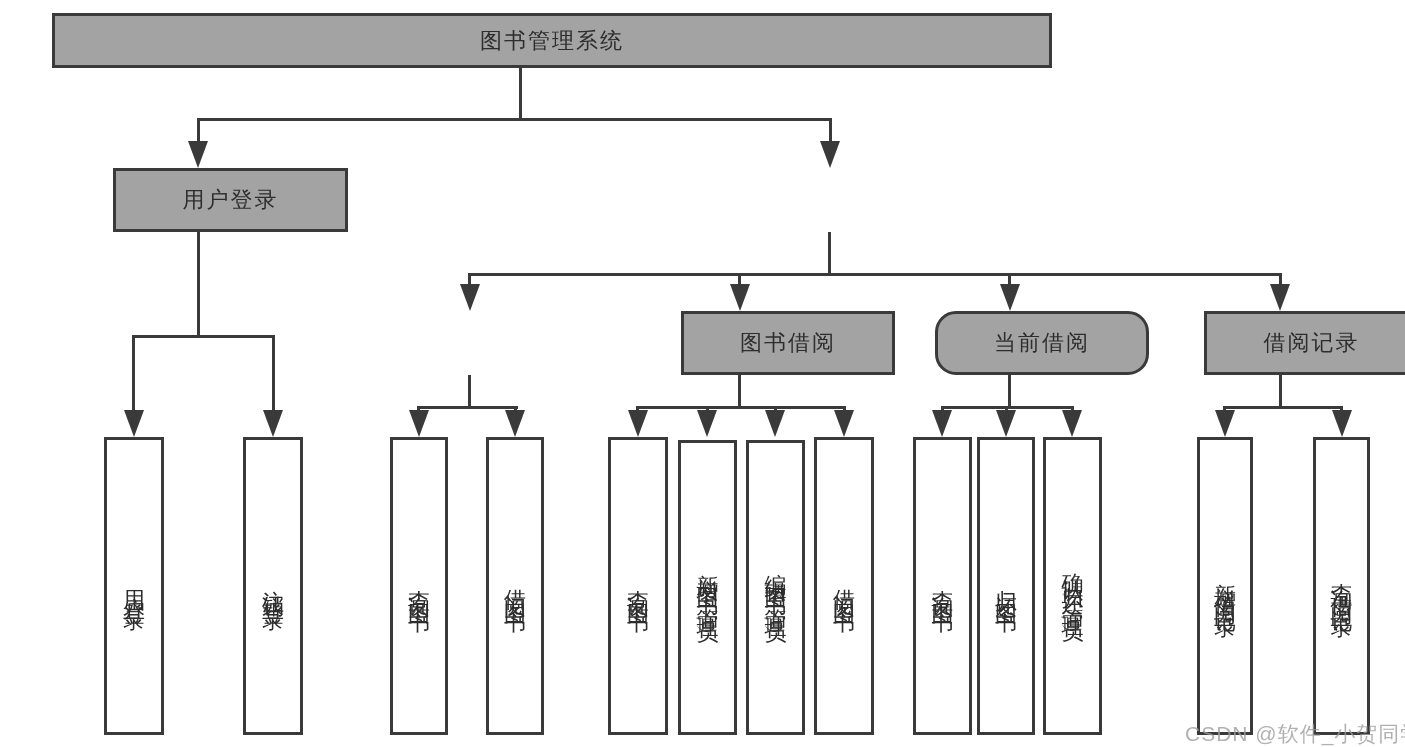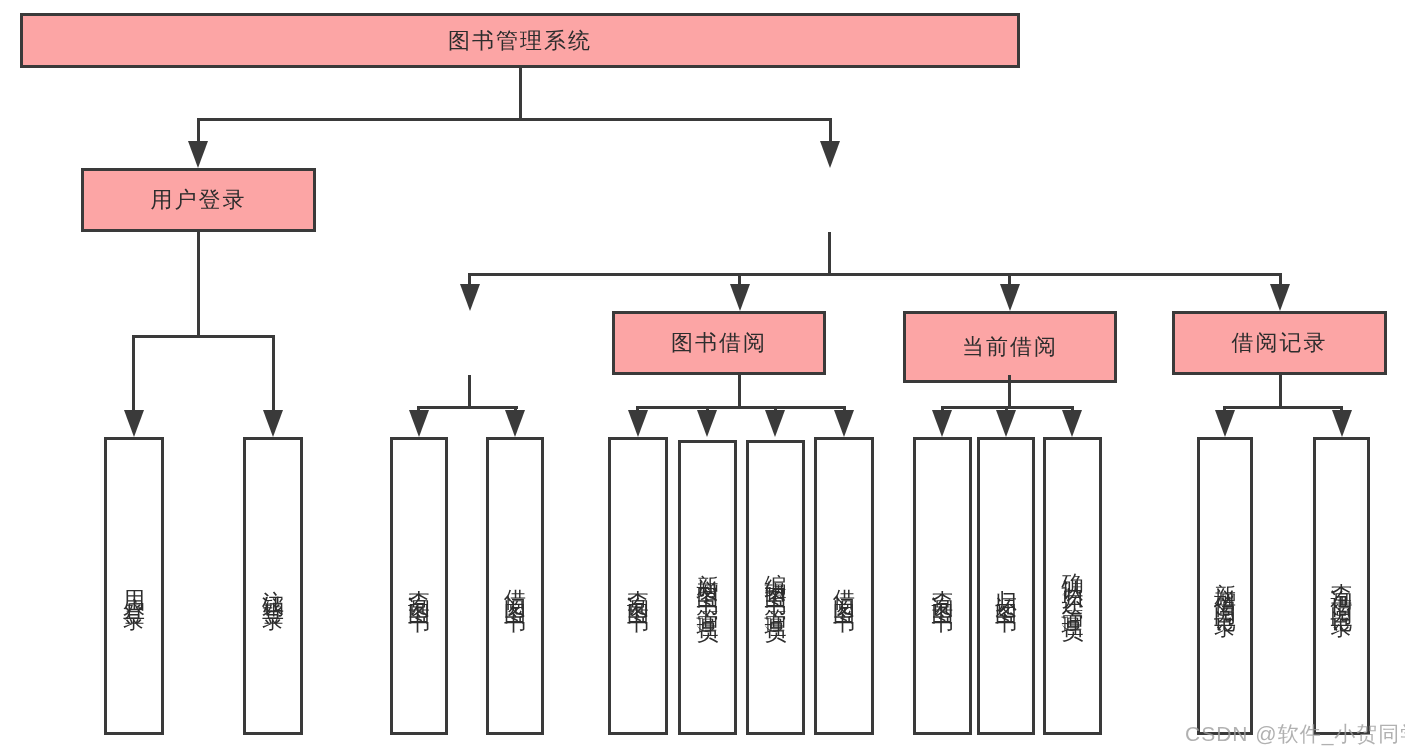--- a/index.html
+++ b/index.html
@@ -2,24 +2,24 @@
 <html style="--line: #3a3a3a; --ink: #2d2d2d; --wm: rgba(158,158,158,0.8);"><head>
 <meta charset="utf-8">
 <style>
   :root { --line:#3a3a3a; --ink:#2d2d2d; --wm:rgba(158,158,158,0.8); }
   html,body { margin:0; padding:0; background:#ffffff; }
   .stage {
     position:relative; width:1405px; height:747px; background:#ffffff;
     font-family:"Liberation Sans", sans-serif; color:var(--ink); overflow:hidden;
   }
   .box {
-    position:absolute; box-sizing:border-box; background:#fca5a5;
+    position:absolute; box-sizing:border-box; background:#a3a3a3;
     border:3px solid var(--line);
     display:flex; align-items:center; justify-content:center;
-    font-size:22px; letter-spacing:2px; white-space:nowrap;
+    font-size:22px; letter-spacing:2px; white-space:nowrap;margin-left:32px;
   }
   .leaf {
     position:absolute; box-sizing:border-box; background:#ffffff;
     border:3px solid var(--line);
     writing-mode:vertical-rl; text-orientation:mixed;
     display:flex; align-items:center; justify-content:center;
     font-size:22px; letter-spacing:7px; line-height:1;
   }
   .vline { position:absolute; width:3px; background:var(--line); }
   .hline { position:absolute; height:3px; background:var(--line); }
@@ -64,24 +64,24 @@
   <div class="hline" style="left:468px; top:273px; width:814px;"></div>
   <div class="vline" style="left:468px; top:273px; height:16px;"></div>
   <div class="ah" style="left:460px; top:284px;"></div>
   <div class="vline" style="left:738px; top:273px; height:16px;"></div>
   <div class="ah" style="left:730px; top:284px;"></div>
   <div class="vline" style="left:1008px; top:273px; height:16px;"></div>
   <div class="ah" style="left:1000px; top:284px;"></div>
   <div class="vline" style="left:1279px; top:273px; height:16px;"></div>
   <div class="ah" style="left:1270px; top:284px;"></div>
 
-  <div class="box" style="left:612px; top:311px; width:214px; height:64px;">
+  <div class="box" style="left:649px; top:311px; width:214px; height:64px;">
     <span>图书借阅</span>
   </div>
-  <div class="box" style="left:903px; top:311px; width:214px; height:72px;">
+  <div class="box" style="left:903px; top:311px; width:214px; height:64px;border-radius:21px;">
     <span>当前借阅</span>
   </div>
   <div class="box" style="left:1172px; top:311px; width:215px; height:64px;">
     <span>借阅记录</span>
   </div>
 
   <div class="vline" style="left:468px; top:375px; height:34px;"></div>
   <div class="hline" style="left:417px; top:406px; width:101px;"></div>
   <div class="vline" style="left:417px; top:406px; height:10px;"></div>
   <div class="ah" style="left:409px; top:410px;"></div>

